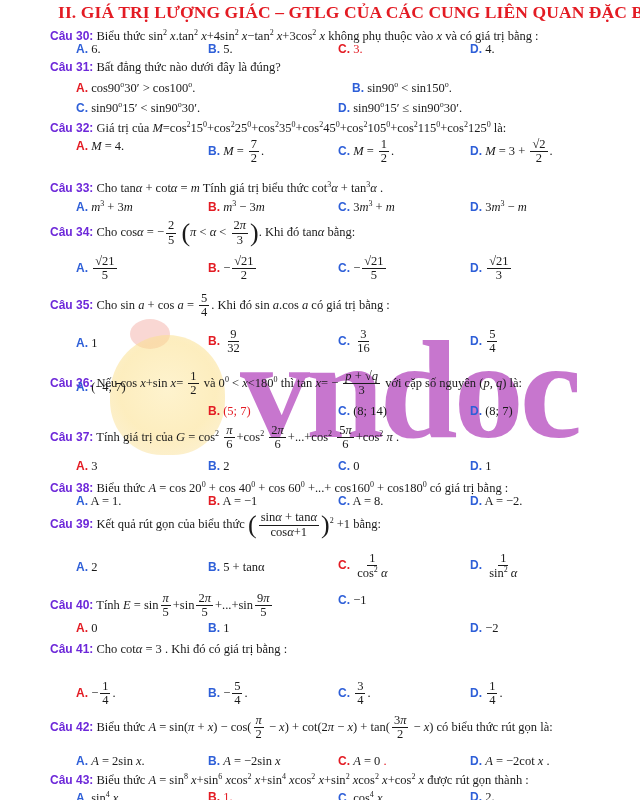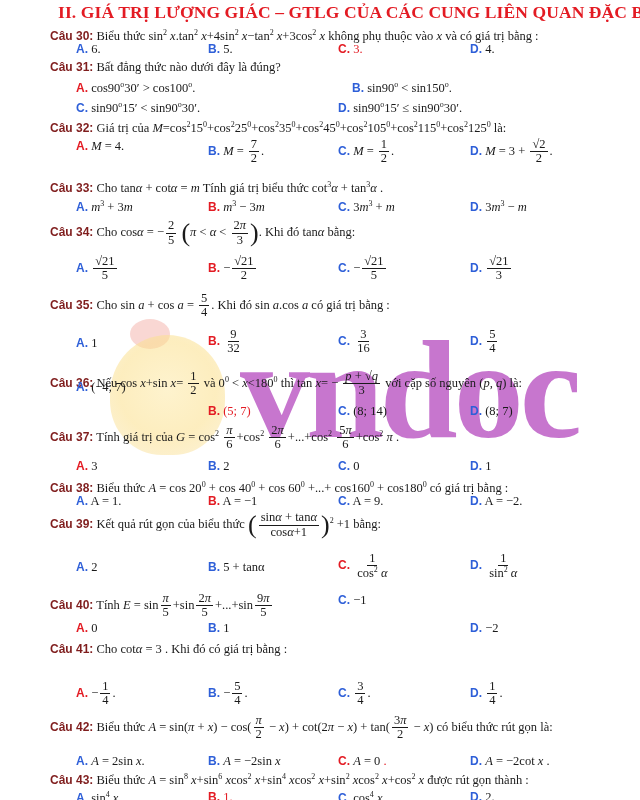--- a/index.html
+++ b/index.html
@@ -7,21 +7,21 @@
          font-family:"Liberation Serif", "DejaVu Serif", serif; color:#1a1a1a; font-size:12.5px; }
   .wm { position:absolute; left:110px; top:325px; width:500px; height:130px; pointer-events:none; z-index:0; }
   .wm .chick { position:absolute; left:0; top:10px; width:115px; height:120px; border-radius:50% 50% 45% 45%;
                background:radial-gradient(circle at 50% 45%, #fde9a6 0%, #fbdf8a 55%, #f9e8bc 100%); opacity:.55; }
   .wm .comb { position:absolute; left:20px; top:-6px; width:40px; height:30px; border-radius:50%; background:#f4b0a8; opacity:.5; }
   .wm .letters { position:absolute; left:130px; top:-5px; font-family:Liberation Serif, serif; font-weight:bold;
                  font-size:140px; letter-spacing:-4px; color:#a21caf; opacity:.6; line-height:1; }
   .content { position:absolute; left:0; top:0; width:640px; z-index:1; }
   .title { position:absolute; left:58px; top:2px; color:#e31b23; font-weight:bold; font-size:17.5px; letter-spacing:.1px; white-space:nowrap; }
   .q { position:absolute; left:50px; white-space:nowrap; }
-  .qn { color:#7f1d1d; font-weight:bold; font-family:"Liberation Sans", sans-serif; font-size:12px; }
+  .qn { color:#6d28d9; font-weight:bold; font-family:"Liberation Sans", sans-serif; font-size:12px; }
   .opt { position:absolute; white-space:nowrap; }
   .lab { font-weight:bold; font-family:"Liberation Sans", sans-serif; font-size:12px; }
   .lab.blue { color:#2e5fd8; }
   .lab.red { color:#e31b23; }
   .red-text { color:#e31b23; }
   .oa { left:76px; } .ob { left:208px; } .oc { left:338px; } .od { left:470px; }
   i.m { font-style:italic; }
   .frac { display:inline-flex; flex-direction:column; align-items:center; vertical-align:middle; line-height:1.05; margin:0 2px; }
   .frac .n { border-bottom:1px solid #1a1a1a; padding:0 2px; }
   .frac .d { padding:0 2px; }
@@ -165,21 +165,21 @@
   <div class="opt ob" style="top:459px"><span class="lab blue">B.</span> <span>2</span></div>
   <div class="opt oc" style="top:459px"><span class="lab blue">C.</span> <span>0</span></div>
   <div class="opt od" style="top:459px"><span class="lab blue">D.</span> <span>1</span></div>
 
   <div class="q" style="top:480px">
     <span class="qn">Câu 38:</span>
     <span>Biểu thức <i class="m">A</i> = cos 20<sup>0</sup> + cos 40<sup>0</sup> + cos 60<sup>0</sup> +...+ cos160<sup>0</sup> + cos180<sup>0</sup> có giá trị bằng :</span>
   </div>
   <div class="opt oa" style="top:494px"><span class="lab blue">A.</span> <span>A = 1.</span></div>
   <div class="opt ob" style="top:494px"><span class="lab red">B.</span> <span>A = −1</span></div>
-  <div class="opt oc" style="top:494px"><span class="lab blue">C.</span> <span>A = 9.</span></div>
+  <div class="opt oc" style="top:494px"><span class="lab blue">C.</span> <span>A = 8.</span></div>
   <div class="opt od" style="top:494px"><span class="lab blue">D.</span> <span>A = −2.</span></div>
 
   <div class="q" style="top:510px">
     <span class="qn">Câu 39:</span>
     <span>Kết quả rút gọn của biểu thức <span class="paren">(</span><span class="frac">
           <span class="n">sin<i class="m">α</i> + tan<i class="m">α</i></span>
           <span class="d">cos<i class="m">α</i>+1</span>
         </span><span class="paren">)</span><sup>2</sup> +1 bằng:</span>
   </div>
   <div class="opt oa" style="top:560px"><span class="lab blue">A.</span> <span>2</span></div>

